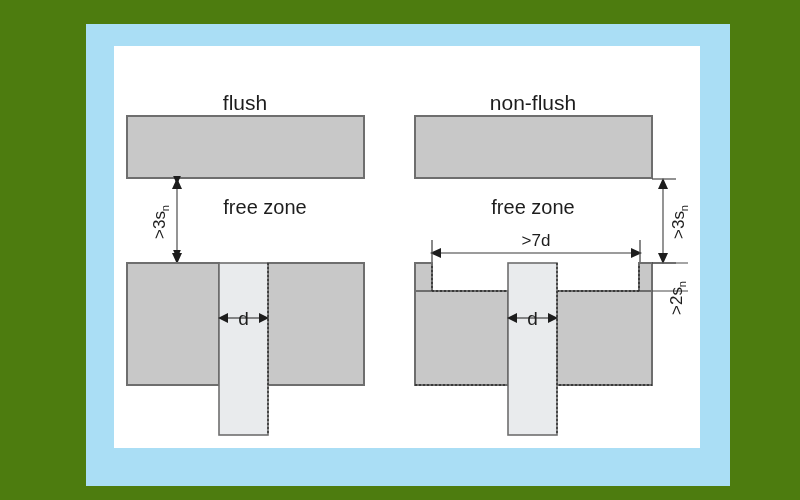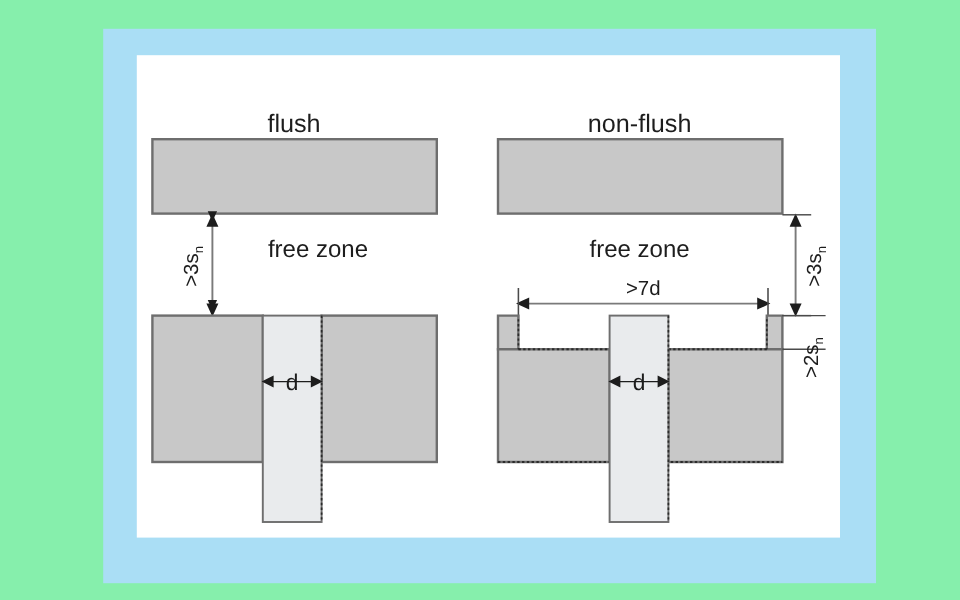--- a/index.html
+++ b/index.html
@@ -10,21 +10,21 @@
   body {
     width: 800px;
     height: 500px;
     font-family: "Liberation Sans", sans-serif;
     overflow: hidden;
   }
   #stage {
     position: relative;
     width: 800px;
     height: 500px;
-    background: #86efac;
+    background: #4d7c0f;
   }
   
   #frame {
     position: absolute;
     left: 86px;
     top: 24px;
     width: 644px;
     height: 462px;
     background: #aadef5;
   }

